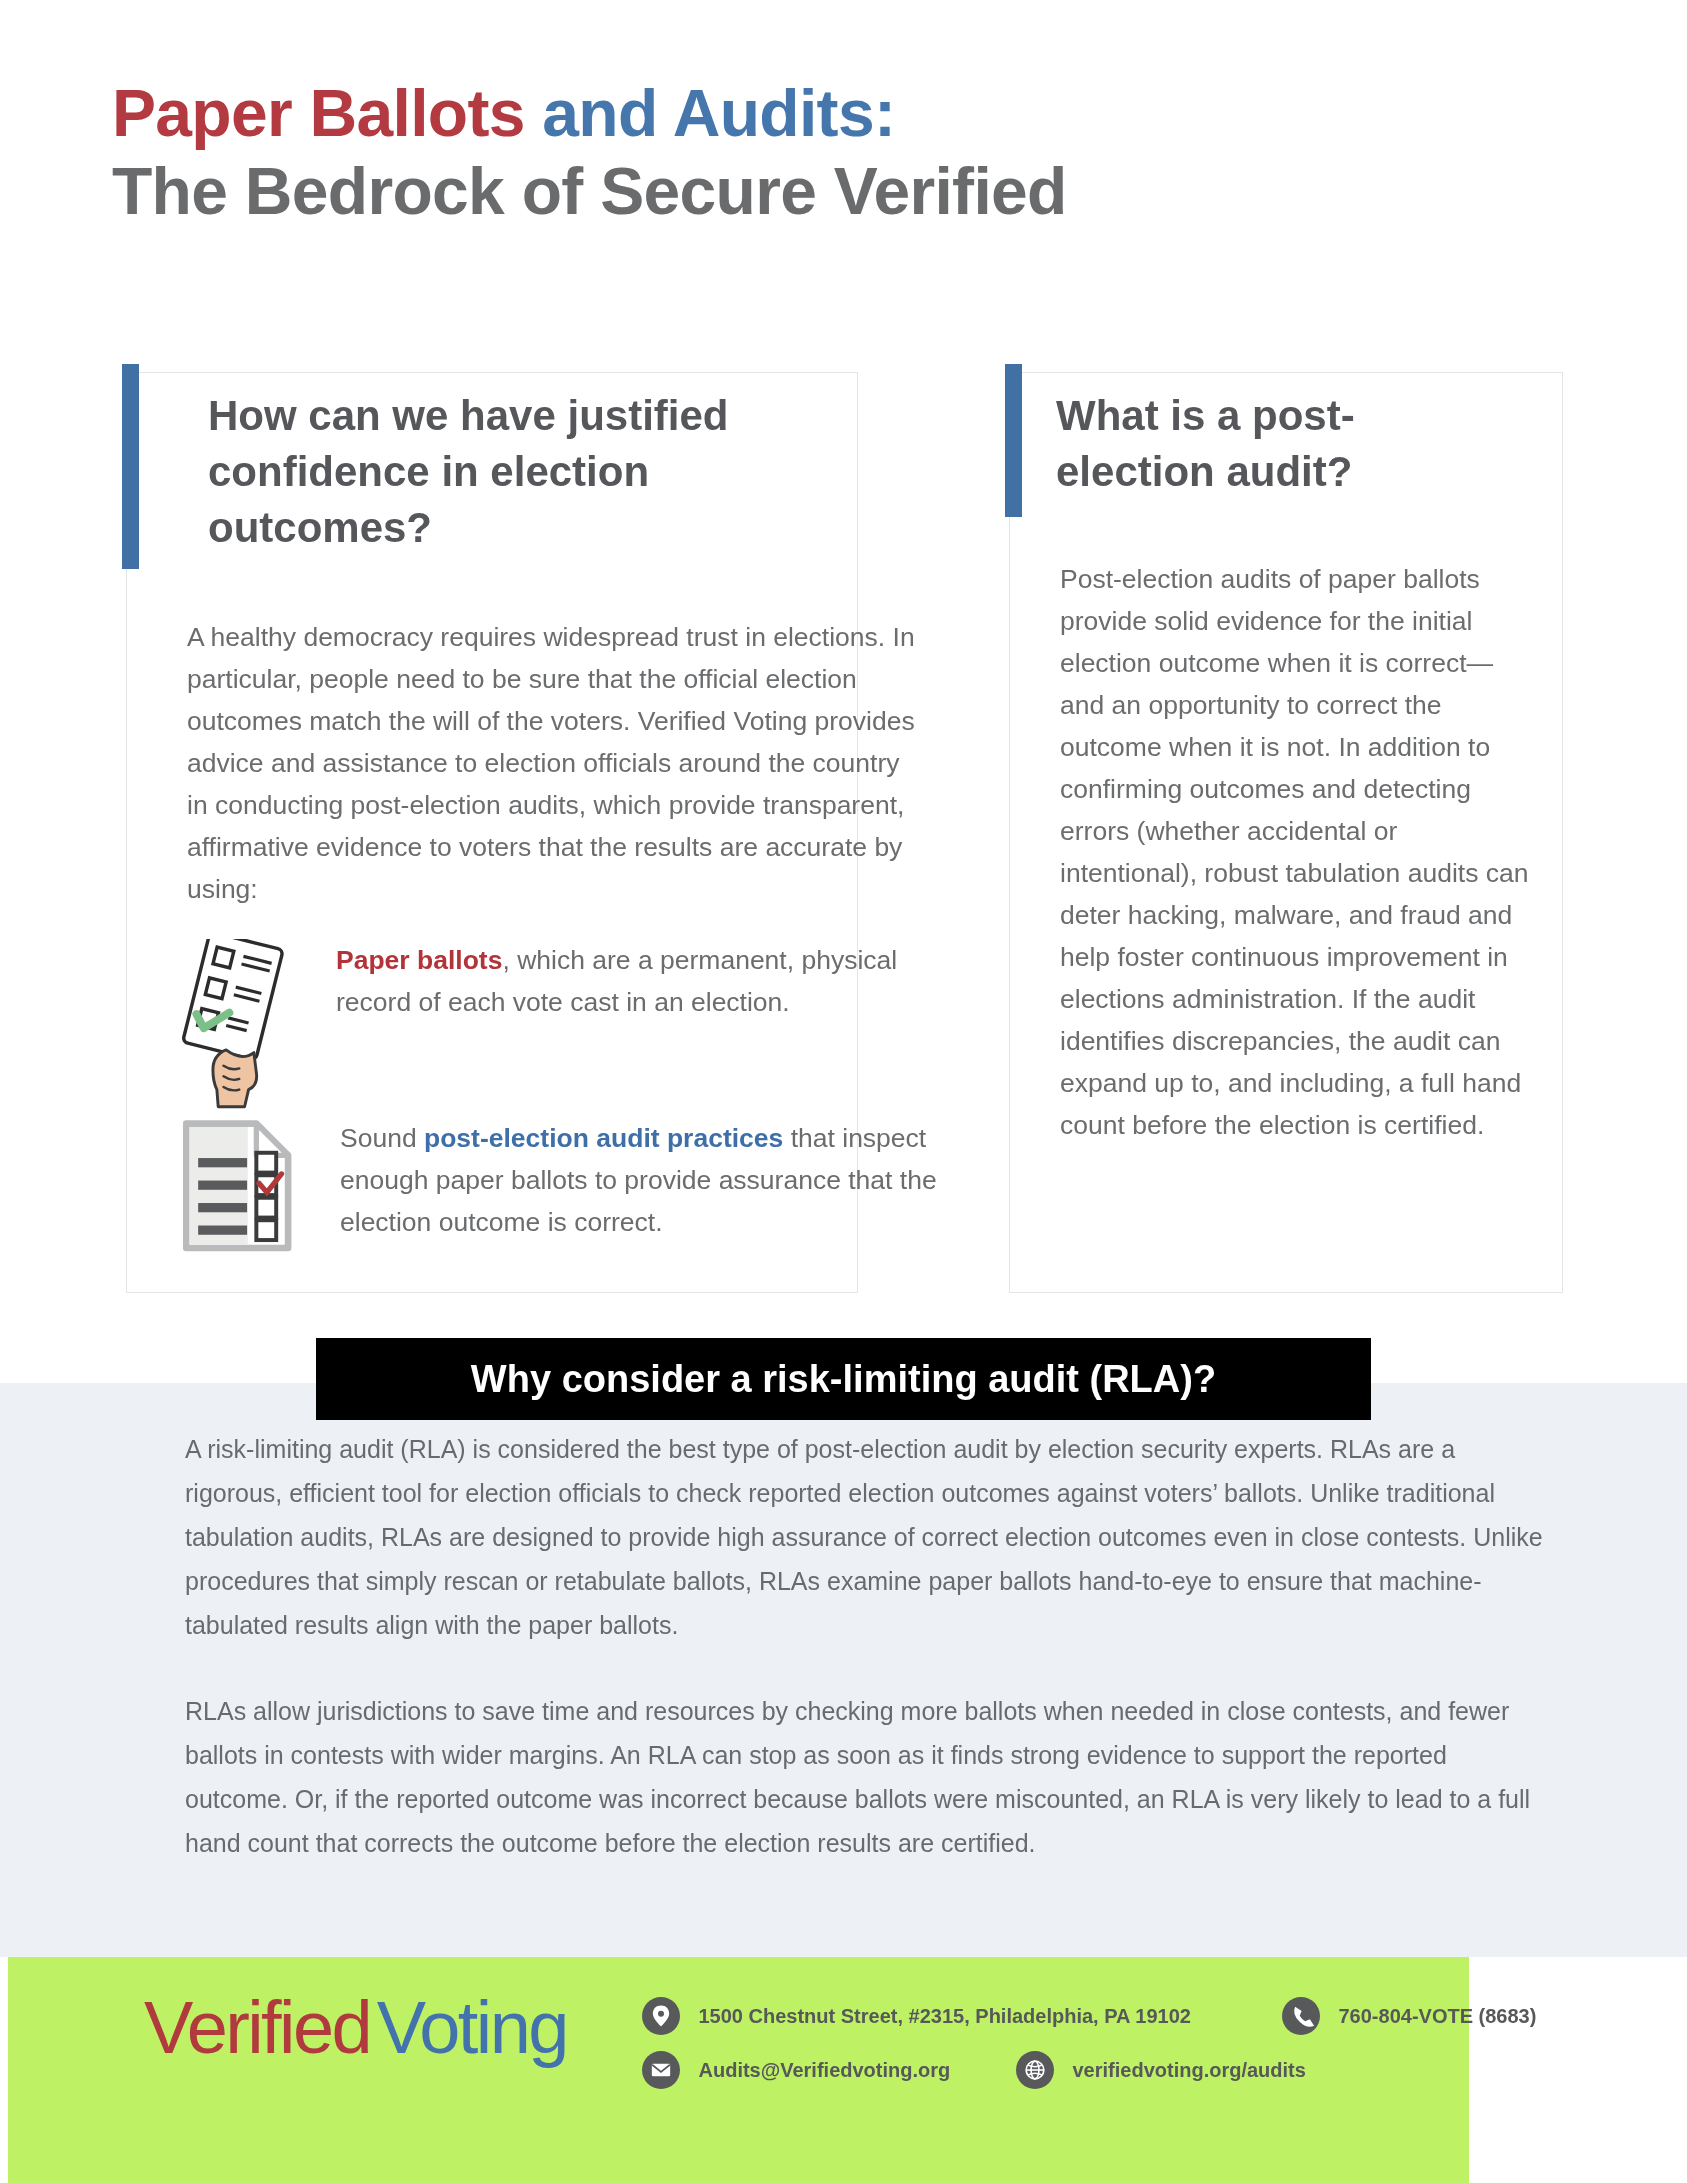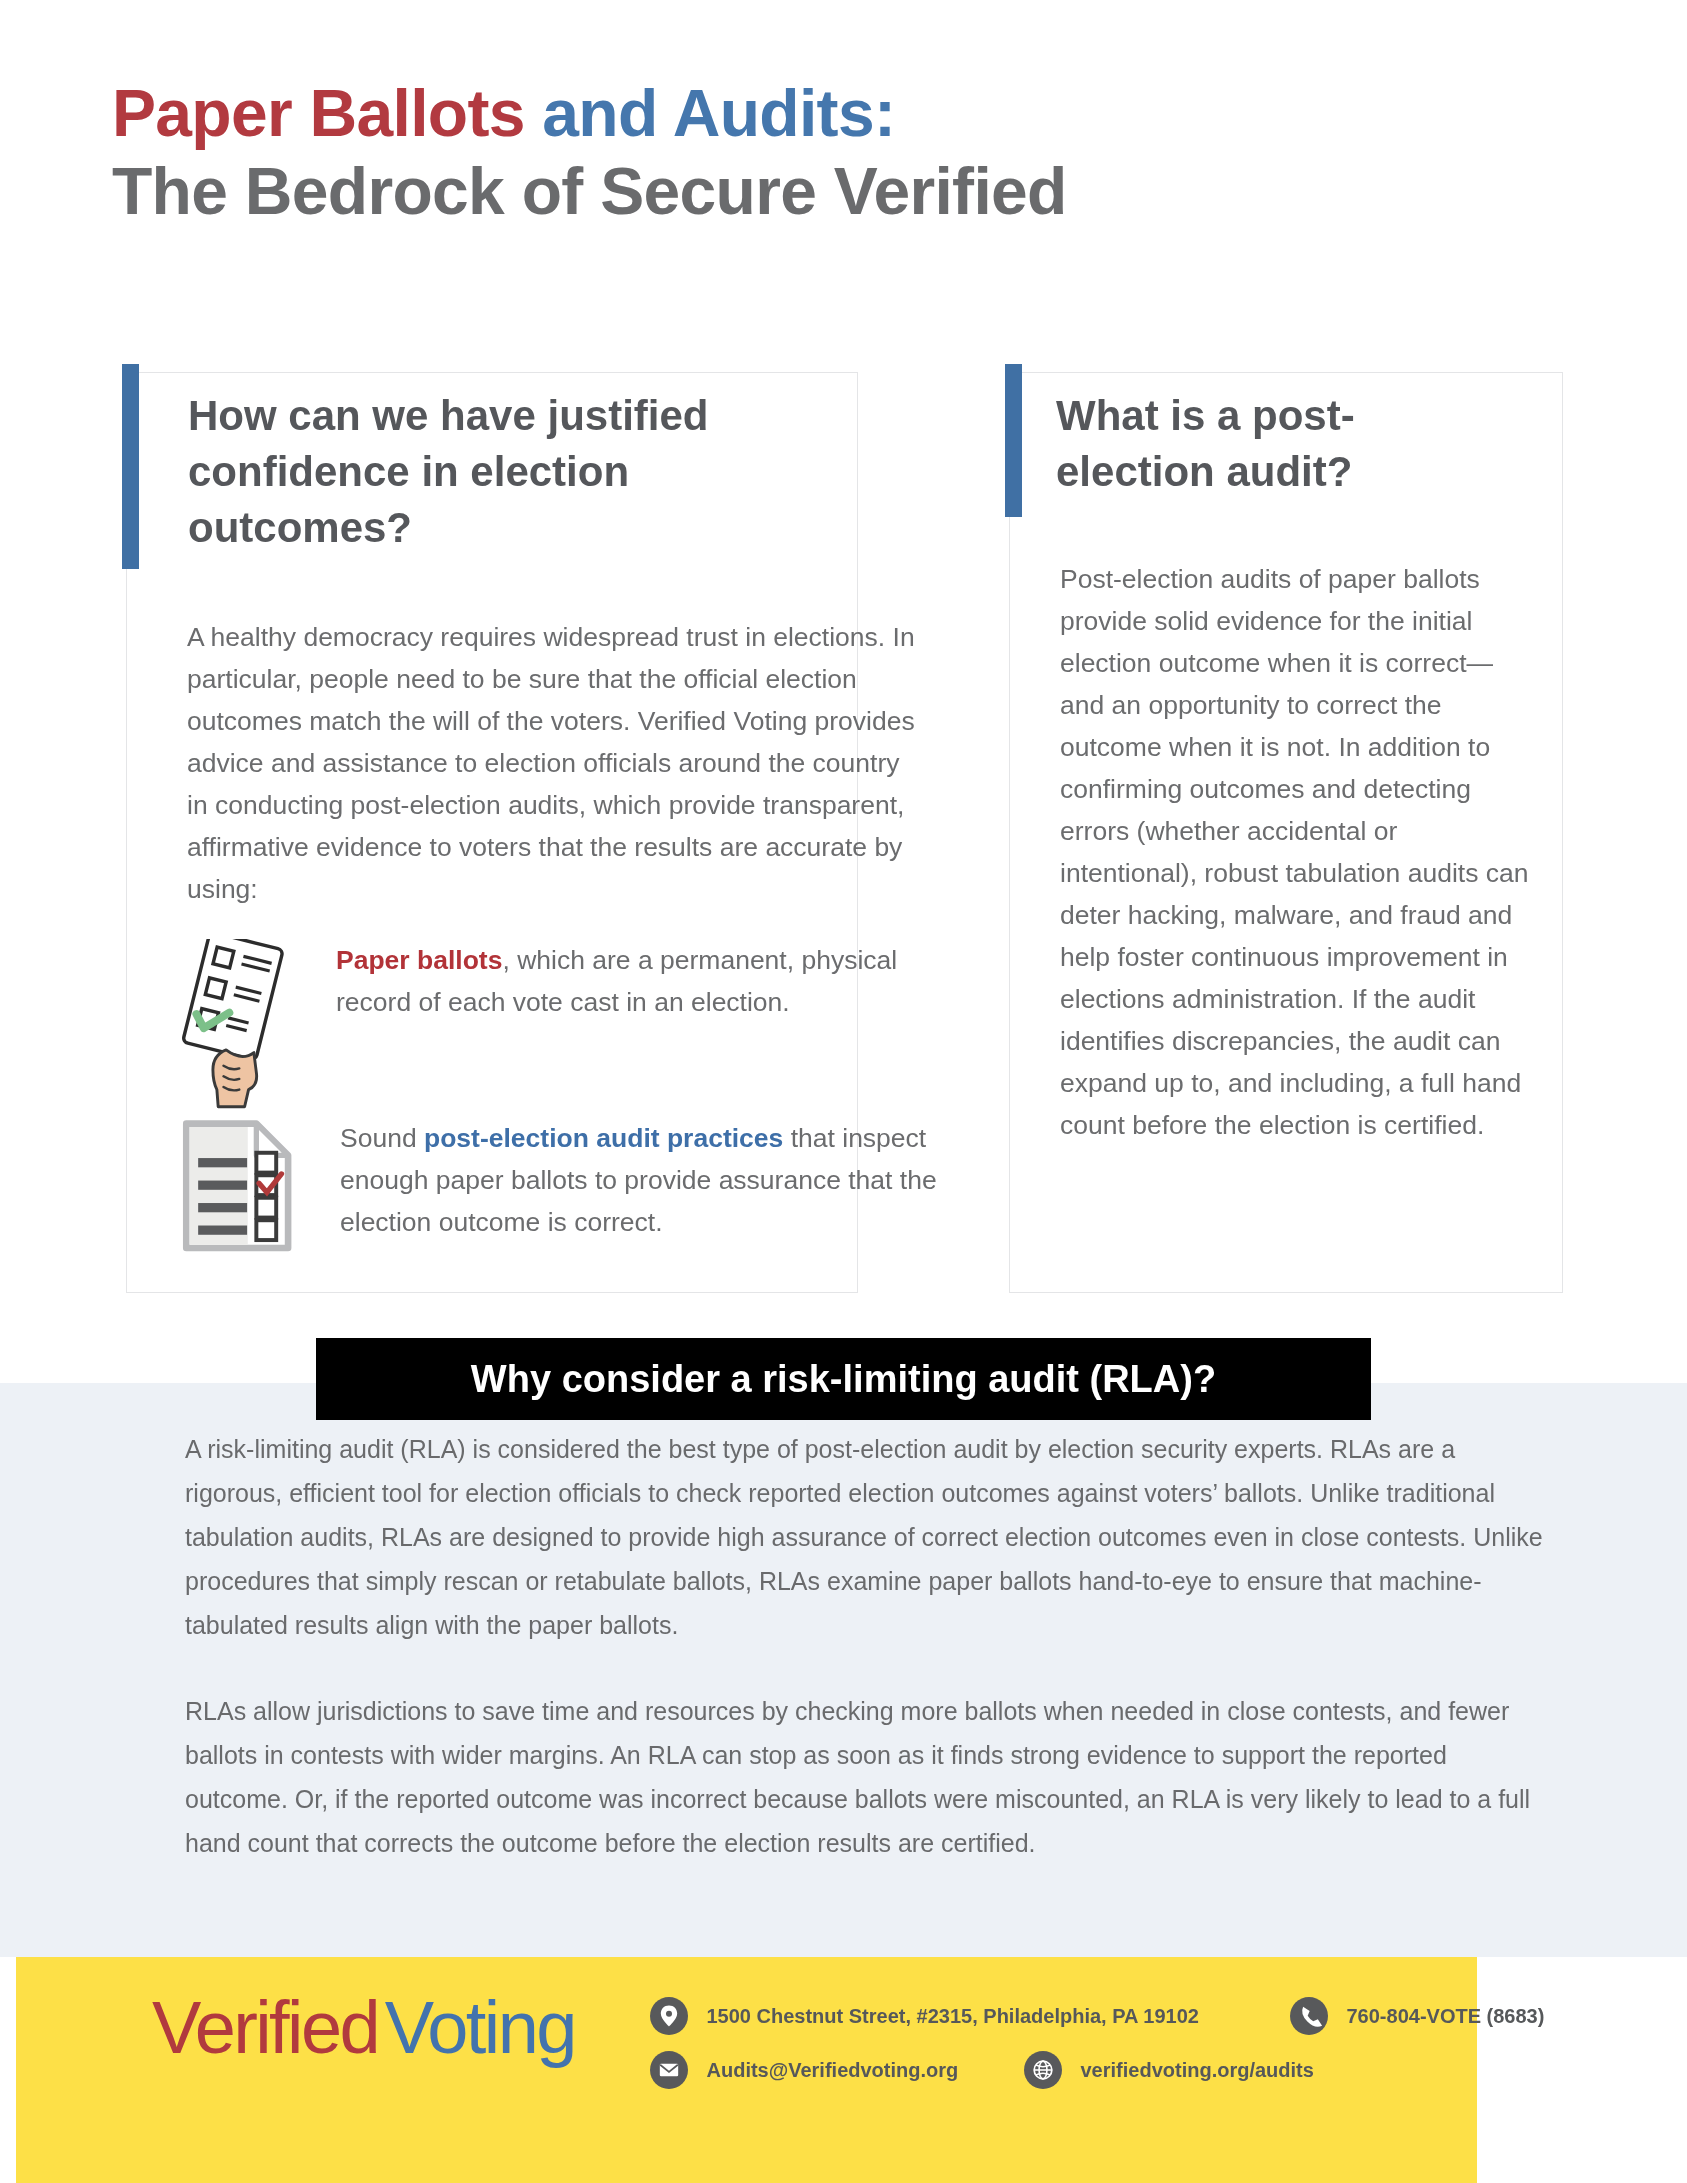--- a/index.html
+++ b/index.html
@@ -12,21 +12,21 @@
   
   .title-block { position:absolute; left:112px; top:74px; line-height:78px; }
   .title-line1 { font-size:66px; font-weight:700; letter-spacing:-0.7px; white-space:nowrap; }
   .title-red  { color:#b23a40; }
   .title-blue { color:#4577ad; }
   .title-line2 { font-size:66px; font-weight:700; color:#6a6b6d; letter-spacing:-0.7px; white-space:nowrap; }
 
   
   .card { position:absolute; top:372px; height:921px; background:#ffffff;
           border:1.3px solid #e4e5e7; }
-  .card-left  { left:126px;  width:732px; }
+  .card-left  { left:126px;  width:732px;padding-left:20px; }
   .card-right { left:1009px; width:554px; }
   .accent-bar { position:absolute; width:17px; background:#4070a4; left:-5.3px; top:-9.3px; }
   .accent-bar.tall  { height:205px; }
   .accent-bar.short { height:153px; }
   .card h2 { color:#55575b; font-size:42px; font-weight:700; line-height:56px; letter-spacing:0; }
   .card-left  h2 { margin:14.6px 0 0 61px; width:675px; }
   .card-right h2 { margin:14.6px 0 0 46px; width:423px; }
   .card-body { color:#6b6c6e; font-size:26.5px; line-height:42px; font-weight:400; }
   .card-left  .card-body { position:absolute; left:60px; top:243px; width:734px; }
   .card-right .card-body { position:absolute; left:50px; top:185px; width:473px; }
@@ -42,21 +42,21 @@
   
   .rla-section { position:absolute; left:0; top:1383px; width:1687px; height:574px; background:#edf1f6; }
   .rla-banner { position:absolute; left:316px; top:1338px; width:1055px; height:82px;
                 background:#000000; color:#ffffff; display:flex; align-items:center; justify-content:center;
                 font-size:38px; font-weight:700; letter-spacing:0; }
   .rla-para { position:absolute; left:185px; width:1363px; color:#696a6c; font-size:25px; line-height:44px; }
   .rla-para-1 { top:1426px; }
   .rla-para-2 { top:1688px; }
 
   
-  .footer { position:absolute; left:16px; top:1957px; width:1461px; height:226px; background:#fde047; }
+  .footer { position:absolute; left:8px; top:1957px; width:1461px; height:226px; background:#bef264; }
   .logo { position:absolute; left:136px; top:28px; font-size:74px; font-weight:500; letter-spacing:-2.6px; white-space:nowrap; }
   .logo-red  { color:#b13a3e; }
   .logo-blue { color:#4373ad; margin-left:6.6px; }
 
   .contact-row { position:absolute; display:flex; align-items:center; }
   .contact-row .circle-icon { width:38px; height:38px; flex:0 0 auto; }
   .contact-text { margin-left:18.5px; color:#56585a; font-size:20px; font-weight:700; white-space:nowrap; }
   .c-address { left:634px;  top:40px;justify-content:space-between; }
   .c-phone   { left:1274px; top:40px; }
   .c-email   { left:634px;  top:94px; }

